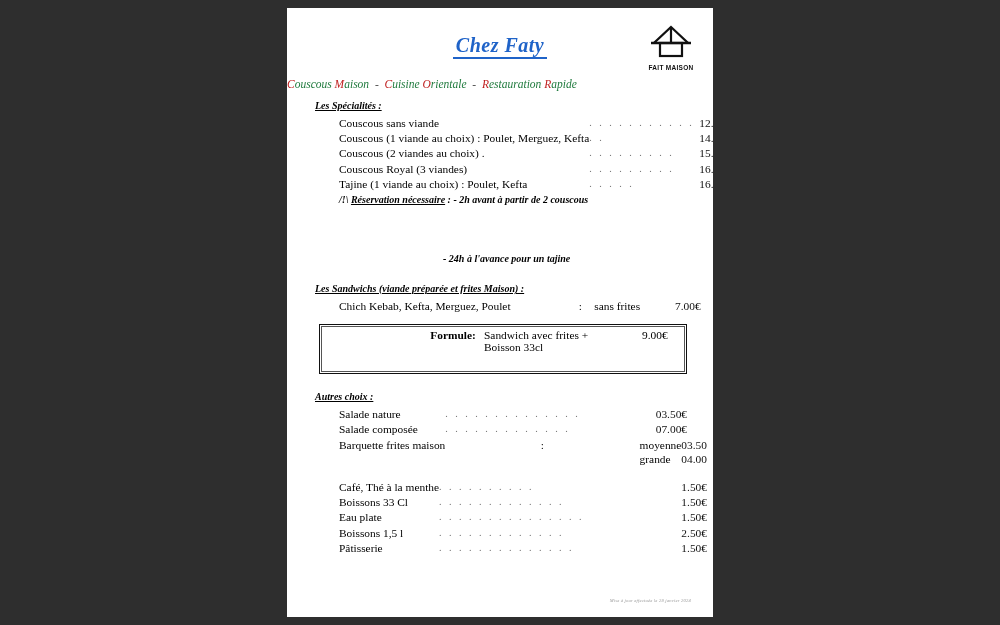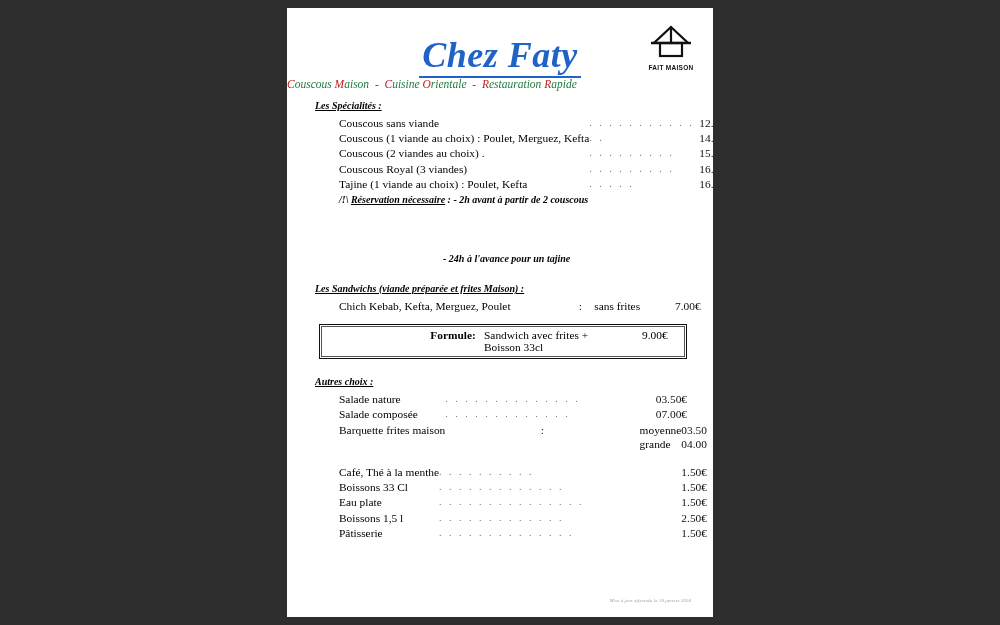--- a/index.html
+++ b/index.html
@@ -15,21 +15,21 @@
     width:426px;height:609px;
     background:#ffffff;
     overflow:hidden;
   }
 
   
   .hdr{position:relative;height:92px;}
   .title{
     position:absolute;left:0;right:0;top:26px;
     text-align:center;
-    font-size:36px;font-style:italic;font-weight:bold;
+    font-size:20px;font-style:italic;font-weight:bold;
     color:#1f63c8;
     letter-spacing:.5px;
   }
   .title span{
     border-bottom:2px solid #1f63c8;
     padding:0 3px 1px 3px;
   }
   .tagline{
     position:absolute;left:0;right:0;top:70px;
     text-align:left;
@@ -97,21 +97,21 @@
 
   
   .formule{
     margin:11px 0 0 4px;
     width:364px;
     border:1px solid #111;
     padding:1px;
   }
   .formule-inner{
     border:1px solid #555;
-    padding:2px 0 3px 0;
+    padding:2px 0 18px 0;
   }
   .formule table{
     border-collapse:collapse;width:100%;font-size:11.4px;
   }
   .formule td{padding:0;vertical-align:baseline;}
   .f-label{width:150px;text-align:right;font-weight:bold;padding-right:4px;}
   .f-colon{width:12px;font-weight:bold;}
   .f-desc{text-align:left;padding-left:14px;}
   .f-price{text-align:right;width:44px;}
   .f-cur{text-align:left;width:22px;padding-left:5px;}

